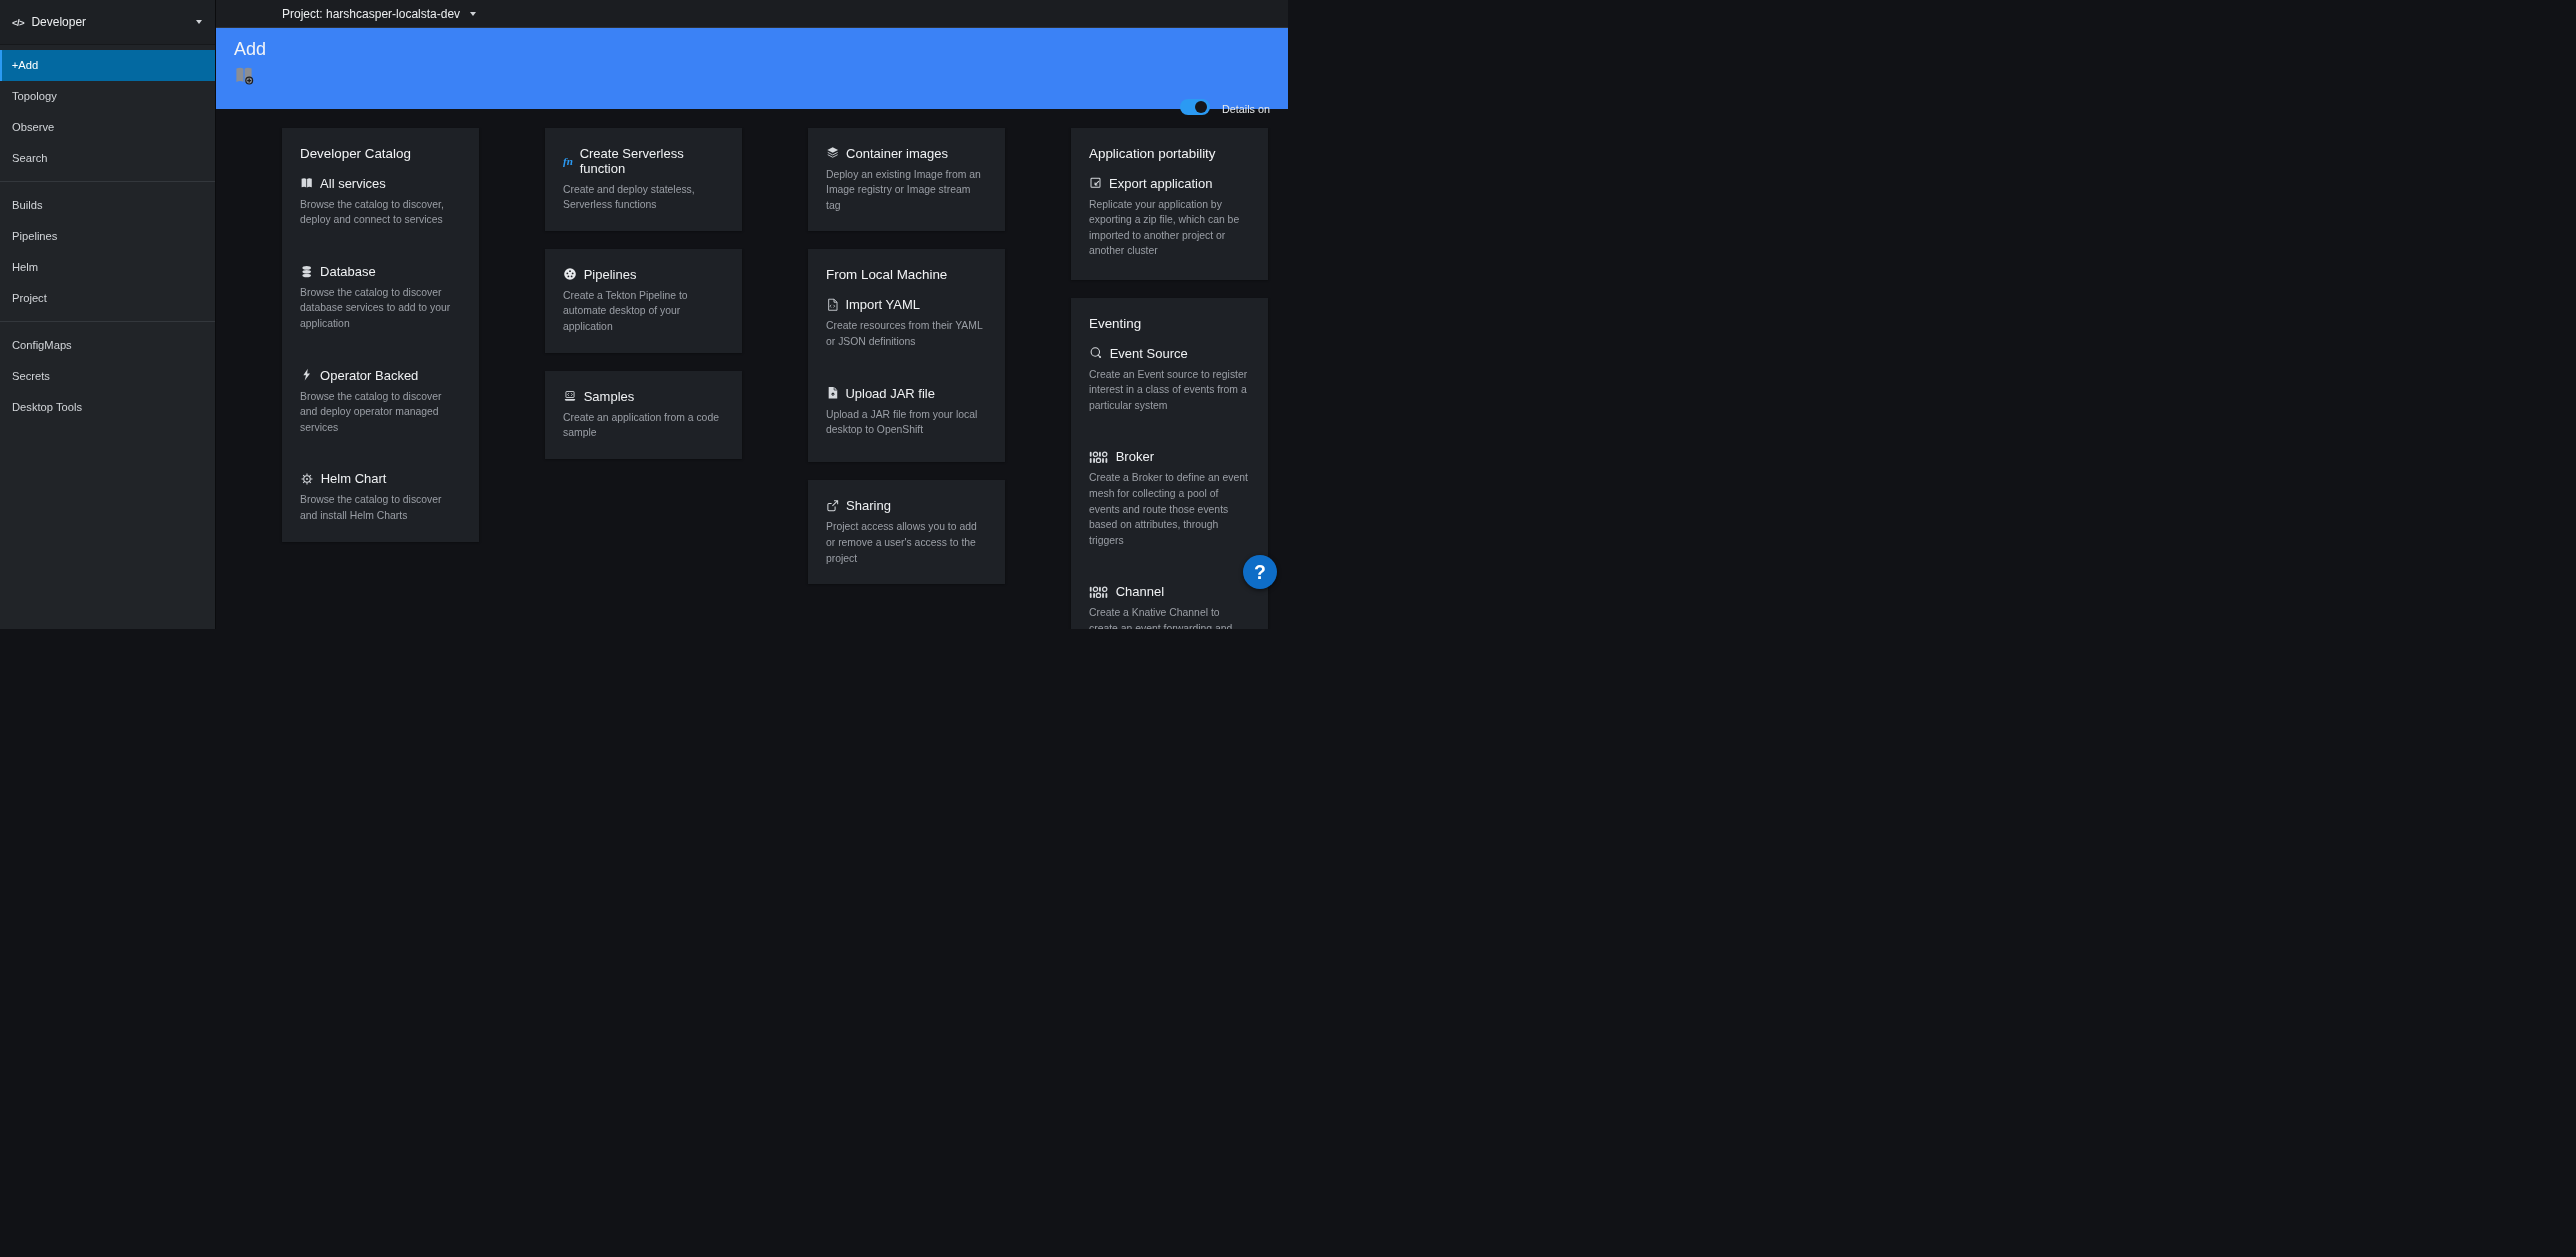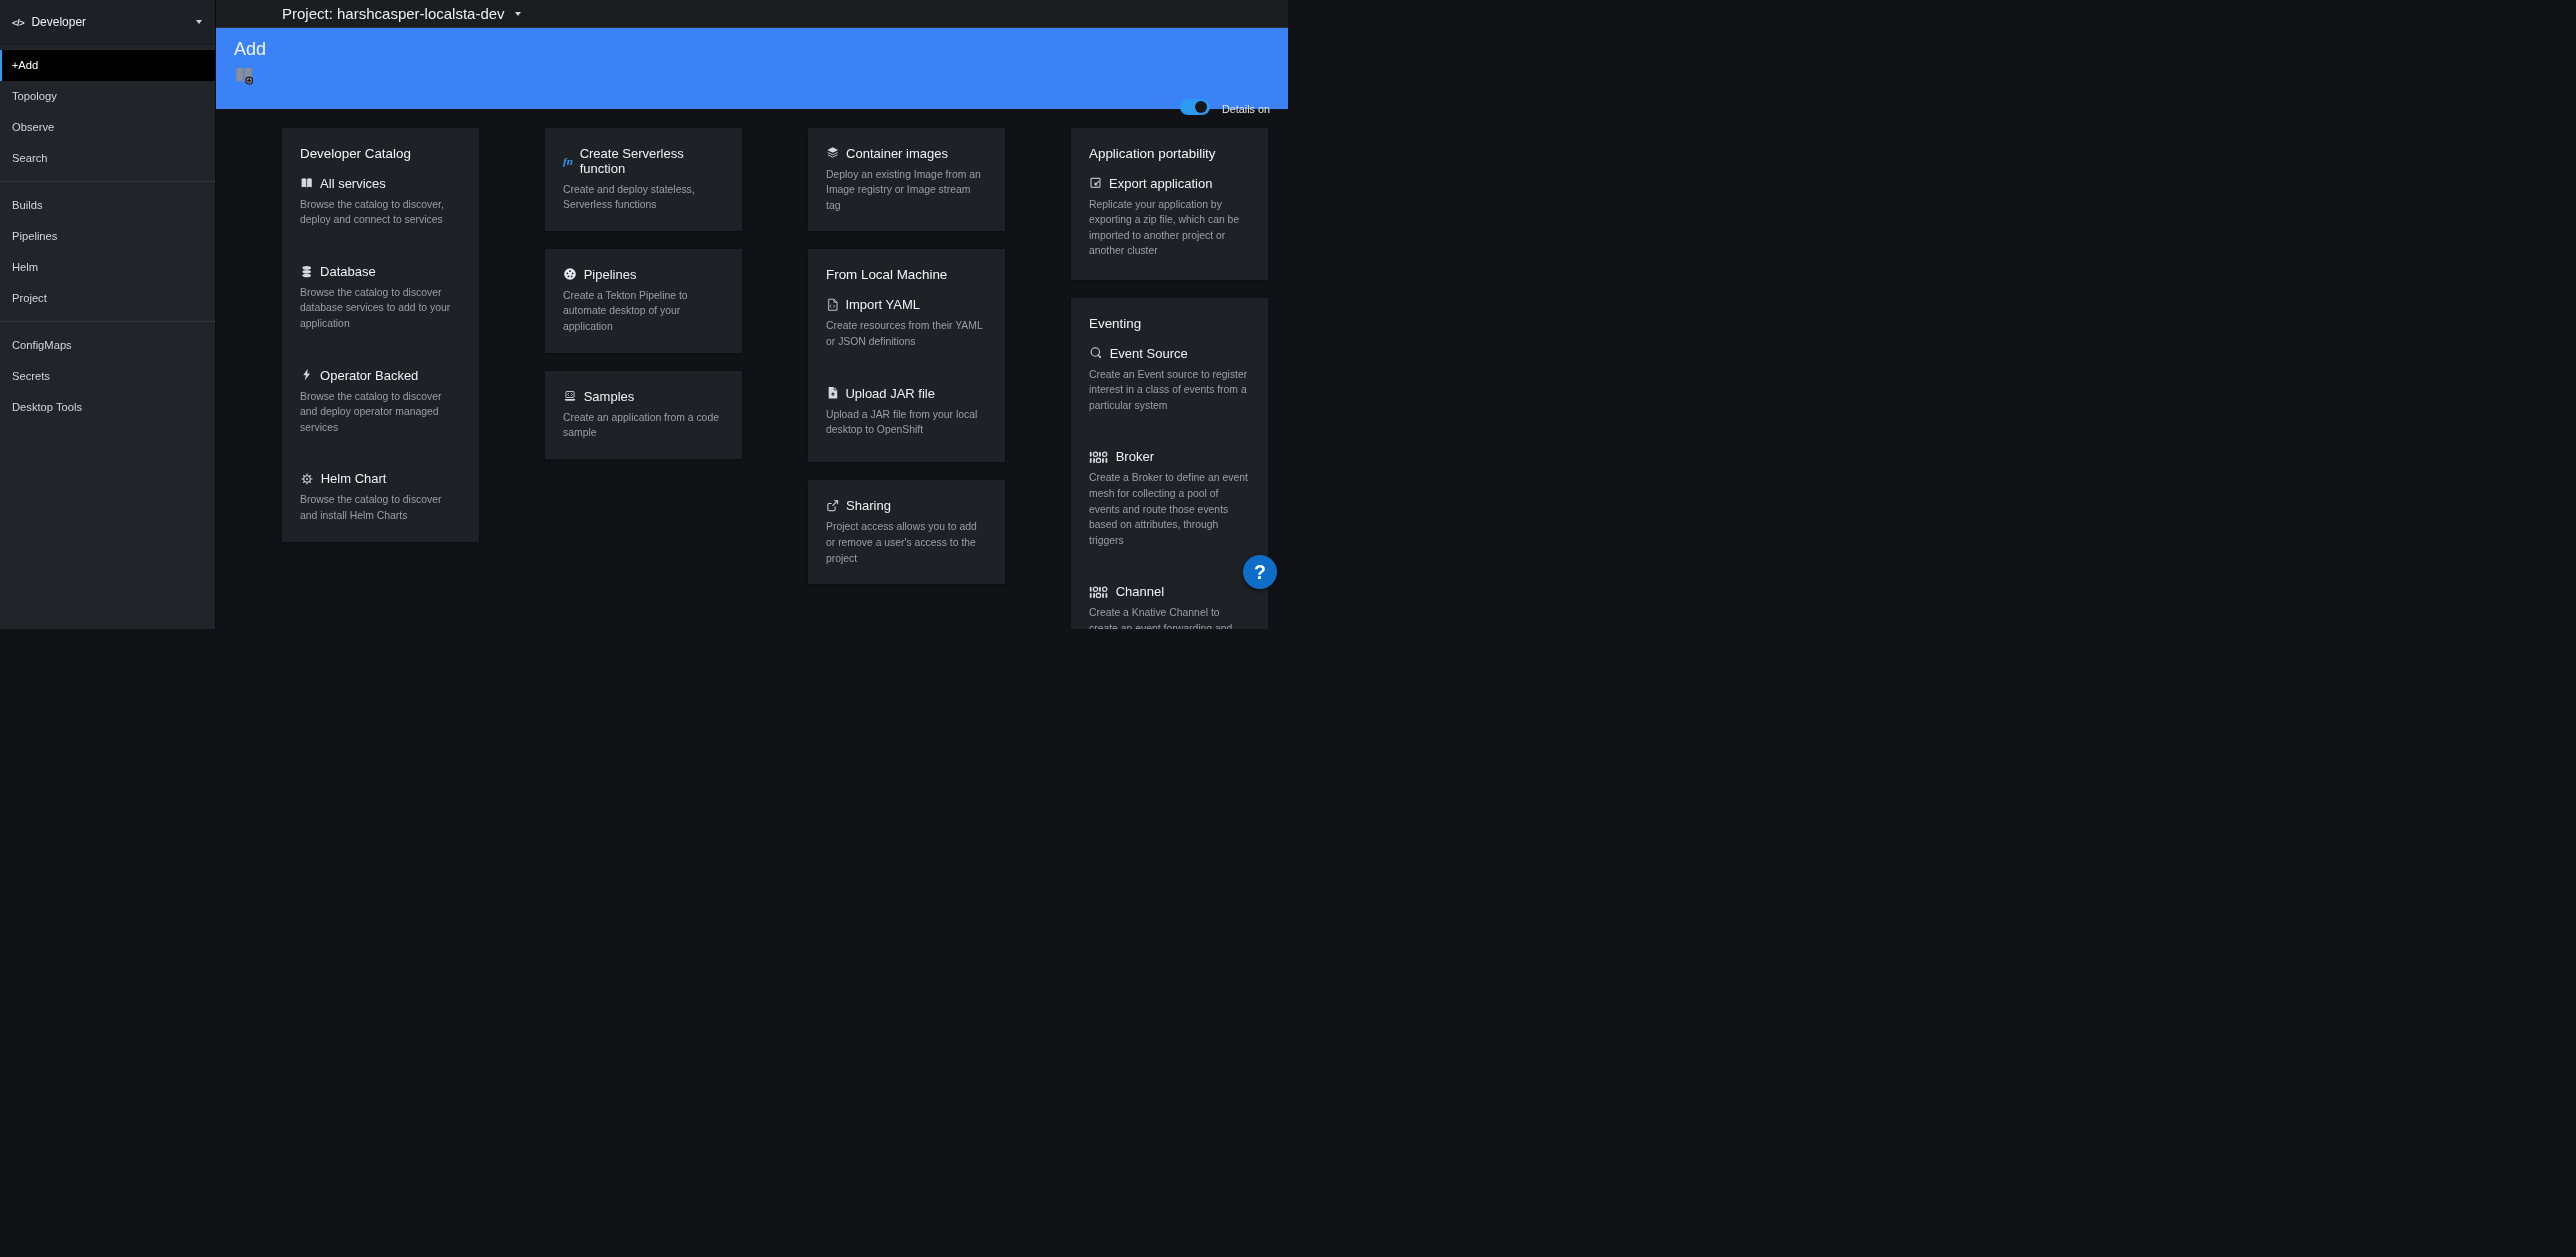--- a/index.html
+++ b/index.html
@@ -25,31 +25,31 @@
   .caret {
     width:0; height:0; border-left:3.7px solid transparent; border-right:3.7px solid transparent;
     border-top:4.5px solid #cfd2d6; display:inline-block; margin-left:auto;
   }
   .nav { padding-top:4.5px; }
   .nav-item {
     height:31px; display:flex; align-items:center; padding-left:12px;
     font-size:11.2px; color:#d2d5d9; cursor:pointer;
   }
   .nav-item.active {
-    background:#000000; border-left:2.2px solid #2b9af3; padding-left:9.7px; color:#fff;
+    background:#0369a1; border-left:2.2px solid #2b9af3; padding-left:9.7px; color:#fff;
   }
   .nav-divider { border-top:0.7px solid #33373c; margin:7.5px 0; }
 
   
   .main { flex:1; display:flex; flex-direction:column; min-width:0; position:relative; }
   .topbar {
     height:28px; flex:0 0 28px; background:#1b1d21; border-bottom:0.7px solid #2e3136;
     display:flex; align-items:center; padding-left:66px;
   }
-  .project-select { display:flex; align-items:center; gap:10.4px; cursor:pointer; font-size:15px; color:#eceef0; }
+  .project-select { display:flex; align-items:center; gap:10.4px; cursor:pointer; font-size:12px; color:#eceef0; }
   .project-select .caret { margin-left:0; border-top-width:4.5px; }
 
   .page-header {
     height:81px; flex:0 0 81px; background:#3b82f6; position:relative;
     padding:9.7px 18px 0 18px;
   }
   .page-header h1 { font-size:18px; font-weight:400; color:#f4f5f7; line-height:1.25; }
   .bookplus { display:inline-block; margin-top:4.5px; cursor:pointer; }
   .details-toggle {
     position:absolute; right:18px; top:71px; display:flex; align-items:flex-end; gap:12px;

